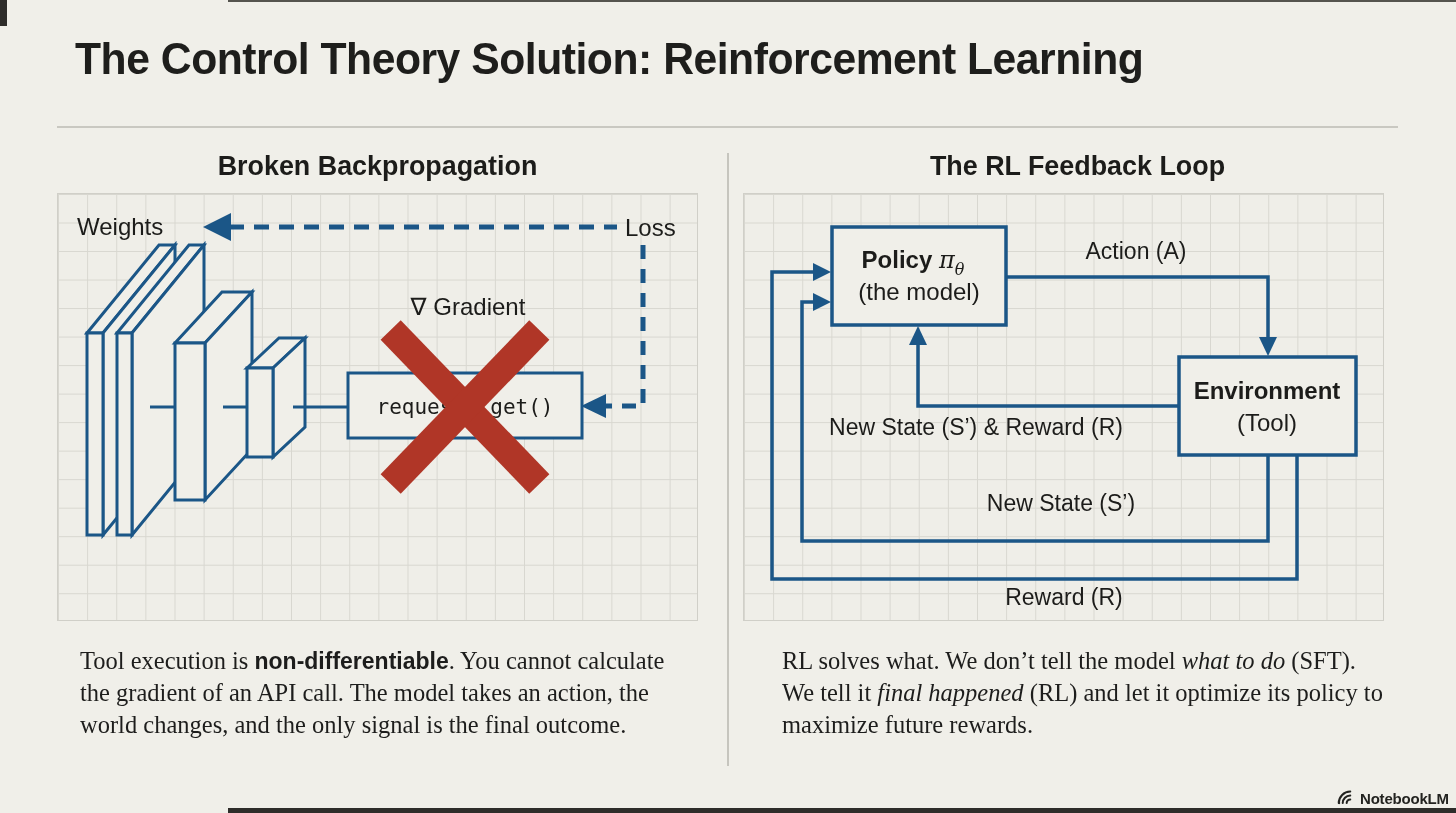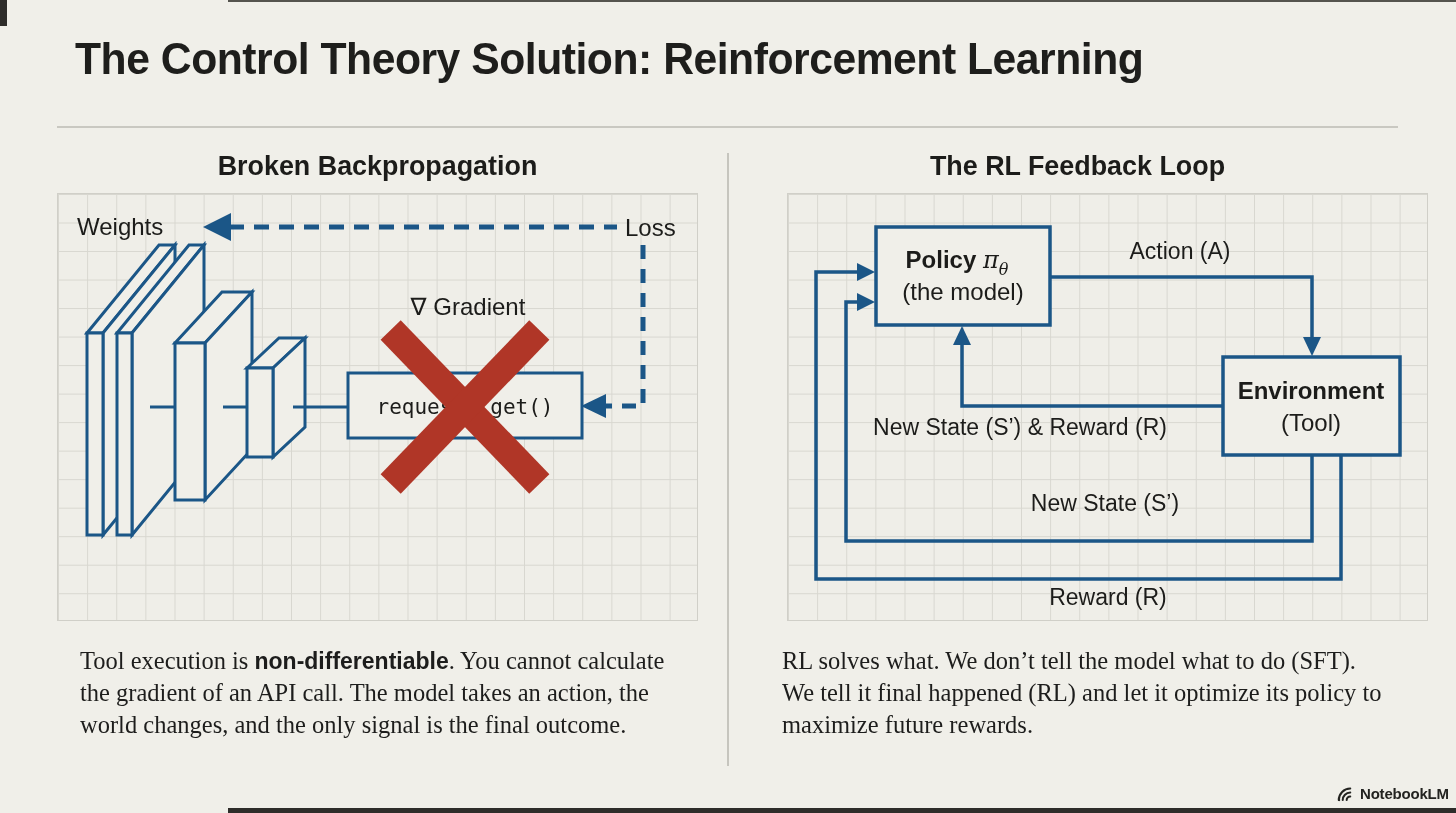--- a/index.html
+++ b/index.html
@@ -40,21 +40,21 @@
   .panel{
     top:193px;width:641px;height:428px;
     background-color:#efeee8;
     background-image:
       linear-gradient(to right,#d8d7d0 1px,transparent 1px),
       linear-gradient(to bottom,#d8d7d0 1px,transparent 1px);
     background-size:29.14px 28.53px;
     border:1px solid #d0cfc8;box-sizing:border-box;
   }
   .panel.lft{left:57px;}
-  .panel.rgt{left:787px;}
+  .panel.rgt{left:743px;}
   .panel svg{position:absolute;left:-1px;top:-1px;}
 
   
   text{fill:#1c1c1a;}
   .lbl{font-family:"Liberation Sans",sans-serif;font-size:24px;}
   .lbl-c{text-anchor:middle;}
   .bold{font-weight:700;}
   .code{font-family:"DejaVu Sans Mono",monospace;font-size:21px;text-anchor:middle;}
   .pi{font-family:"DejaVu Serif",serif;font-style:italic;}
   .edge{font-family:"Liberation Sans",sans-serif;font-size:23px;text-anchor:middle;}
@@ -64,26 +64,26 @@
     top:632px;width:608px;
     font-family:"Liberation Serif",serif;
     font-size:24.5px;line-height:32px;color:#1d1d1c;margin-top:13px;
   }
   .caption.lft{left:80px;}
   .caption.rgt{left:782px;}
   .caption .b{
     font-family:"Liberation Sans",sans-serif;
     font-weight:700;font-size:23px;
   }
-  .caption .i{}
+  .caption .i{font-style:italic;}
 
   
   .brand{
     left:1336px;top:785px;height:22px;
-    display:flex;align-items:flex-start;gap:5px;
+    display:flex;align-items:flex-end;gap:5px;
     color:#232320;
   }
   .brand-text{font-size:15px;font-weight:700;letter-spacing:-0.2px;}
 </style>
 </head>
 <body>
 
 <div class="abs corner-mark"></div>
 <div class="abs top-line"></div>
 <div class="abs bottom-strip"></div>

